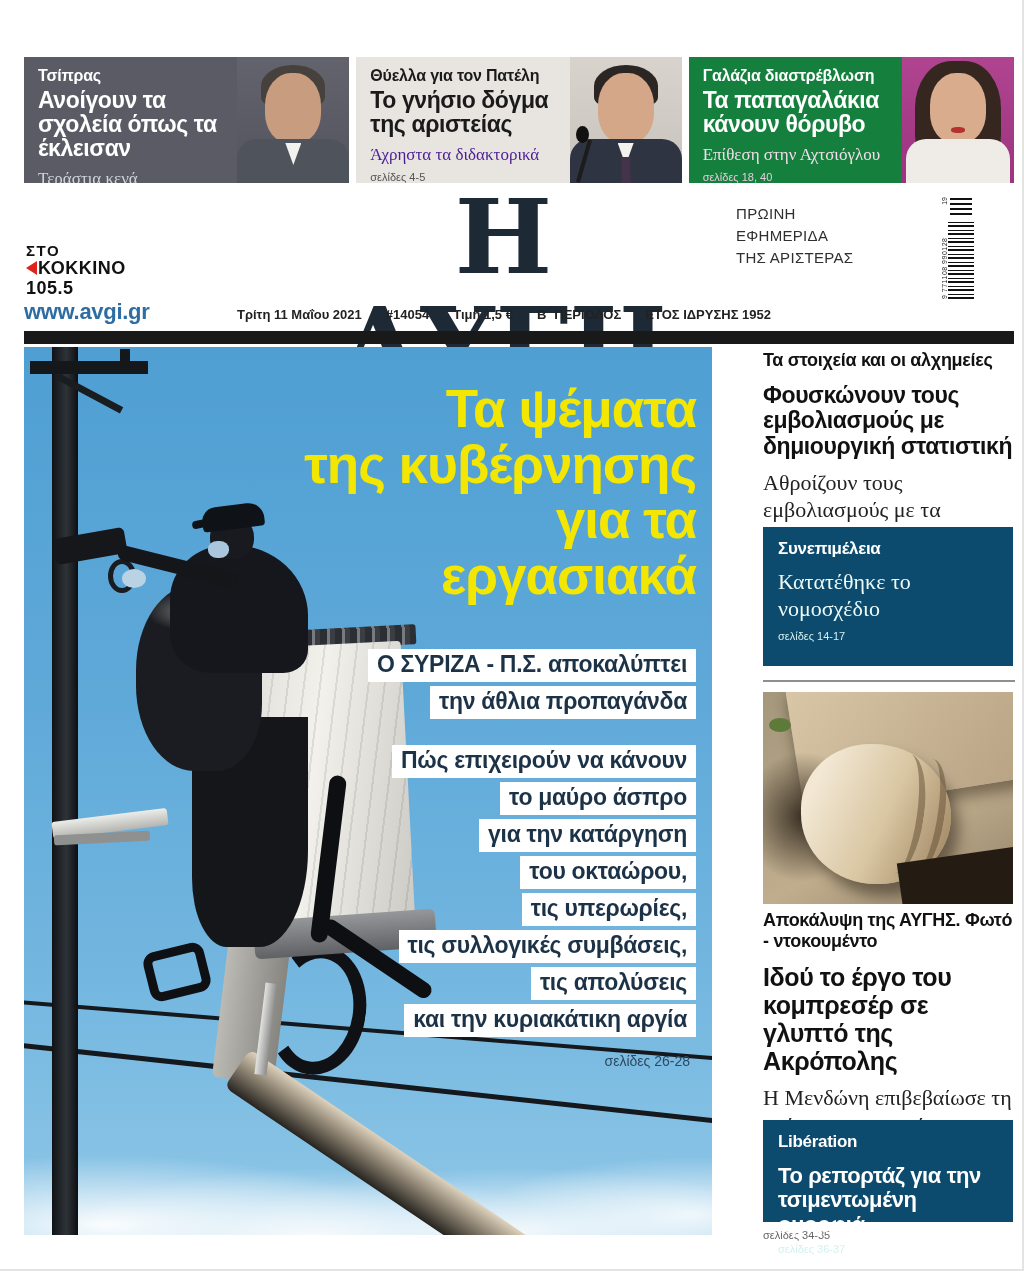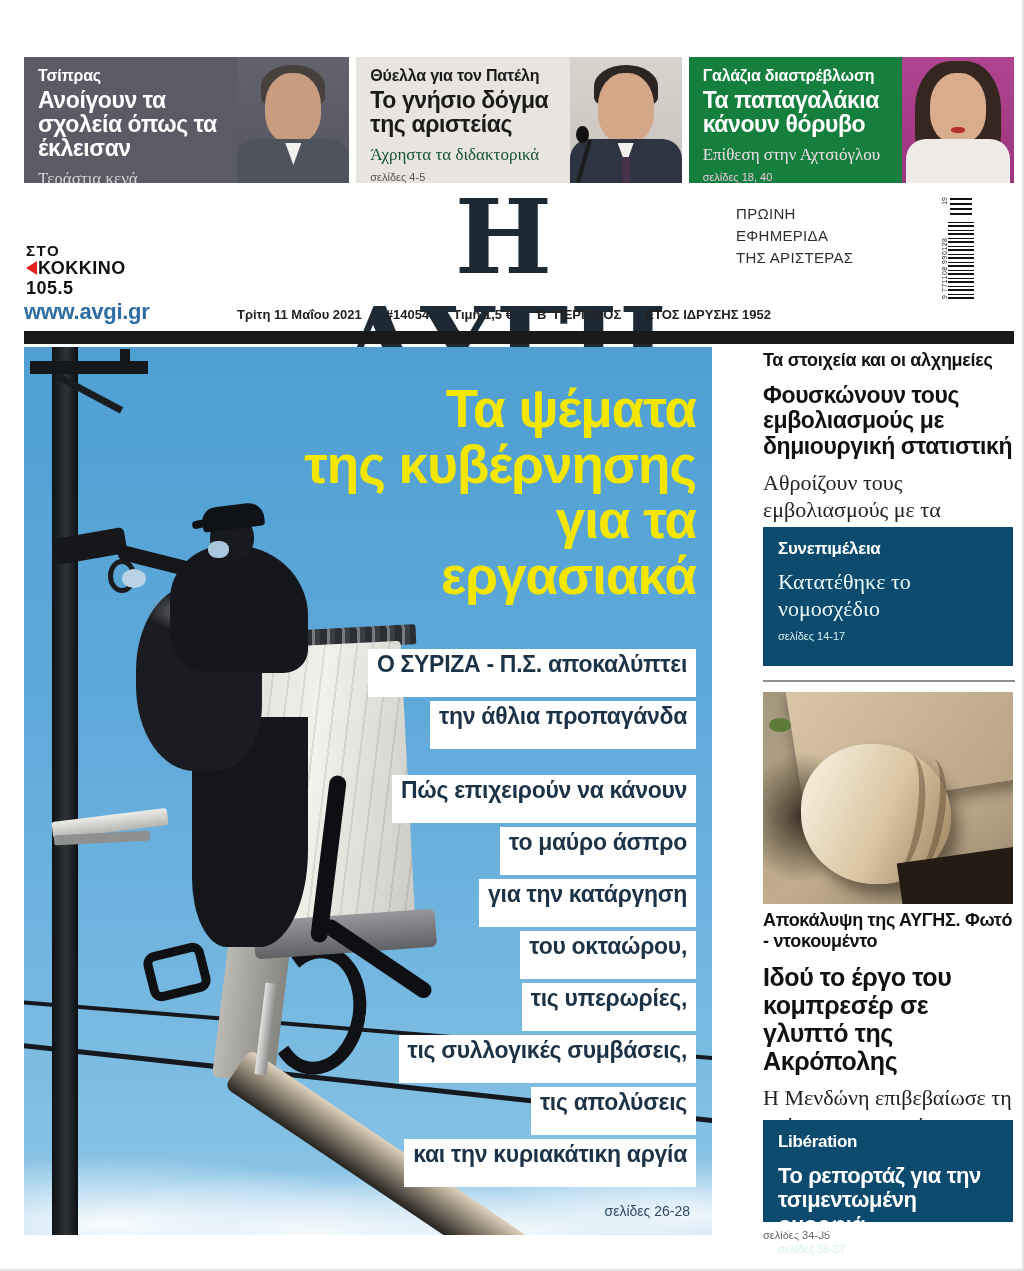--- a/index.html
+++ b/index.html
@@ -10,21 +10,21 @@
   .teasers{position:absolute;left:24px;top:57px;width:990px;height:126px;display:flex;gap:7px;}
   .teaser{position:relative;flex:1;overflow:hidden;}
   .teaser .txt{position:absolute;left:14px;top:10px;right:118px;z-index:2;}
   .t-kicker{font-size:16px;font-weight:bold;letter-spacing:-.2px;}
   .t-head{font-size:23px;font-weight:bold;line-height:1.04;letter-spacing:-.4px;margin-top:4px;}
   .t-sub{font-family:"Liberation Serif",serif;font-size:17px;margin-top:8px;}
   .t-pages{font-size:11px;margin-top:6px;}
   .teaser1{background:#5b5b65;color:#fff;}
   .teaser1 .t-sub{color:#d3d3da;}
   .teaser2{background:#e8e4e0;color:#1a1a1a;}
-  .teaser2 .t-sub{color:#14532d;}
+  .teaser2 .t-sub{color:#4c1d95;}
   .teaser2 .t-pages{color:#555;}
   .teaser3{background:#15803d;color:#fff;}
   .teaser3 .t-sub{color:#f3ddeb;}
   .teaser3 .t-pages{color:#e9c8dd;}
 
   .portrait{position:absolute;top:0;right:0;bottom:0;width:112px;overflow:hidden;}
   .p-hair{position:absolute;left:50%;transform:translateX(-50%);top:8px;width:64px;height:42px;border-radius:50% 50% 24% 24%;}
   .p-head{position:absolute;left:50%;transform:translateX(-50%);top:16px;width:56px;height:70px;border-radius:46% 46% 42% 42%;}
   .p-body{position:absolute;left:50%;transform:translateX(-50%);bottom:-4px;width:112px;height:48px;border-radius:20px 20px 0 0;}
   .p-shirt{position:absolute;left:50%;transform:translateX(-50%);bottom:18px;width:16px;height:22px;background:#f4f2ef;clip-path:polygon(50% 100%,0 0,100% 0);}
@@ -111,21 +111,21 @@
   .loop{position:absolute;left:244px;top:598px;width:72px;height:104px;border:13px solid #0f1114;border-left-color:transparent;border-radius:50%;transform:rotate(8deg);z-index:4;}
   .boom-head{position:absolute;left:196px;top:598px;width:62px;height:136px;background:linear-gradient(90deg,#bcbab4,#87857f);transform:rotate(7deg);border-radius:6px;z-index:3;}
   .piston{position:absolute;left:236px;top:636px;width:12px;height:92px;background:linear-gradient(90deg,#e3e3e1,#8a8a88);transform:rotate(7deg);z-index:4;}
   .boom-main{position:absolute;left:226px;top:702px;width:520px;height:46px;border-radius:8px;z-index:3;
      background:linear-gradient(180deg,#ded2bd 0%,#8d8372 45%,#26231f 100%);transform:rotate(34deg);transform-origin:left top;}
 
   .hero-headline{position:absolute;top:34px;right:16px;z-index:7;text-align:right;color:#f3e600;
      font-weight:bold;font-size:53px;line-height:1.05;letter-spacing:-1px;}
   .hero-copy{position:absolute;top:298px;right:16px;z-index:7;display:flex;flex-direction:column;align-items:flex-end;}
   .strip{display:inline-block;background:#fff;color:#1c3247;font-weight:bold;font-size:23px;letter-spacing:-.3px;
-     padding:2px 9px 19px;margin-top:4px;white-space:nowrap;}
+     padding:2px 9px 4px;margin-top:4px;white-space:nowrap;}
   .strip-gap{height:22px;}
   .hero-pages{margin-top:16px;font-size:14px;color:#2c4a63;padding-right:6px;}
 
   
   .rightcol{position:absolute;left:763px;top:350px;width:252px;height:890px;}
   .rc-kicker{font-size:18px;font-weight:bold;color:#111;letter-spacing:-.3px;line-height:1.15;}
   .rc-head{font-weight:bold;color:#111;letter-spacing:-.4px;line-height:1.12;margin-top:12px;}
   .rc-sub{font-family:"Liberation Serif",serif;font-size:22px;color:#222;line-height:1.25;margin-top:9px;}
   .rc-pages{font-size:11px;color:#666;margin-top:7px;}
   .article1{position:absolute;left:0;top:0;width:250px;}

